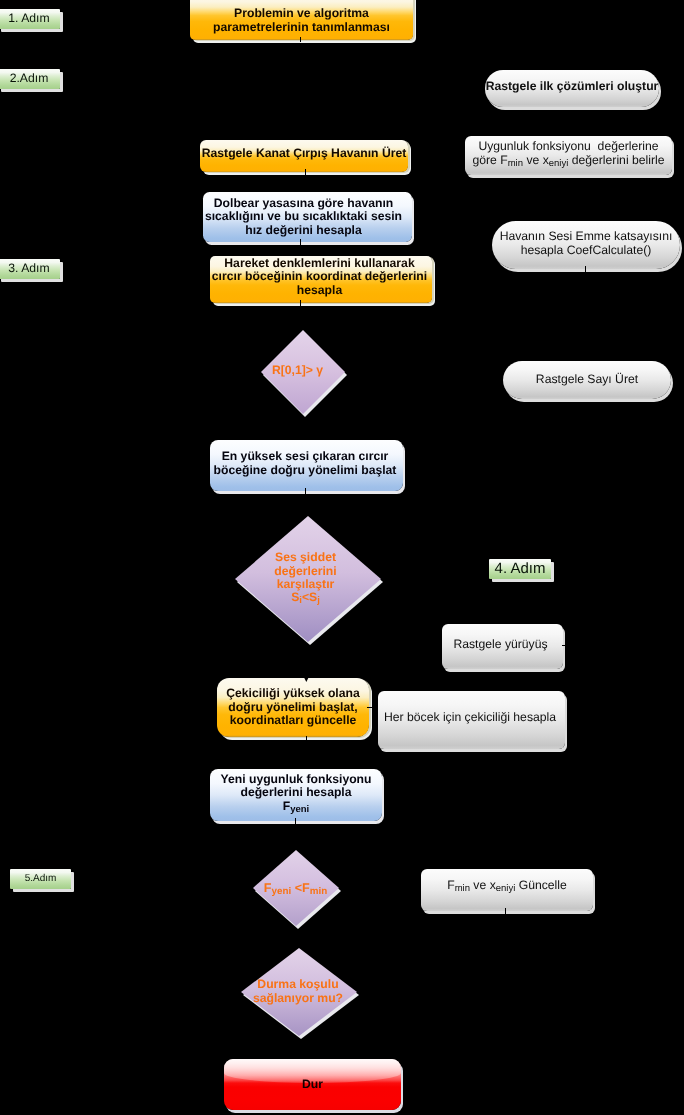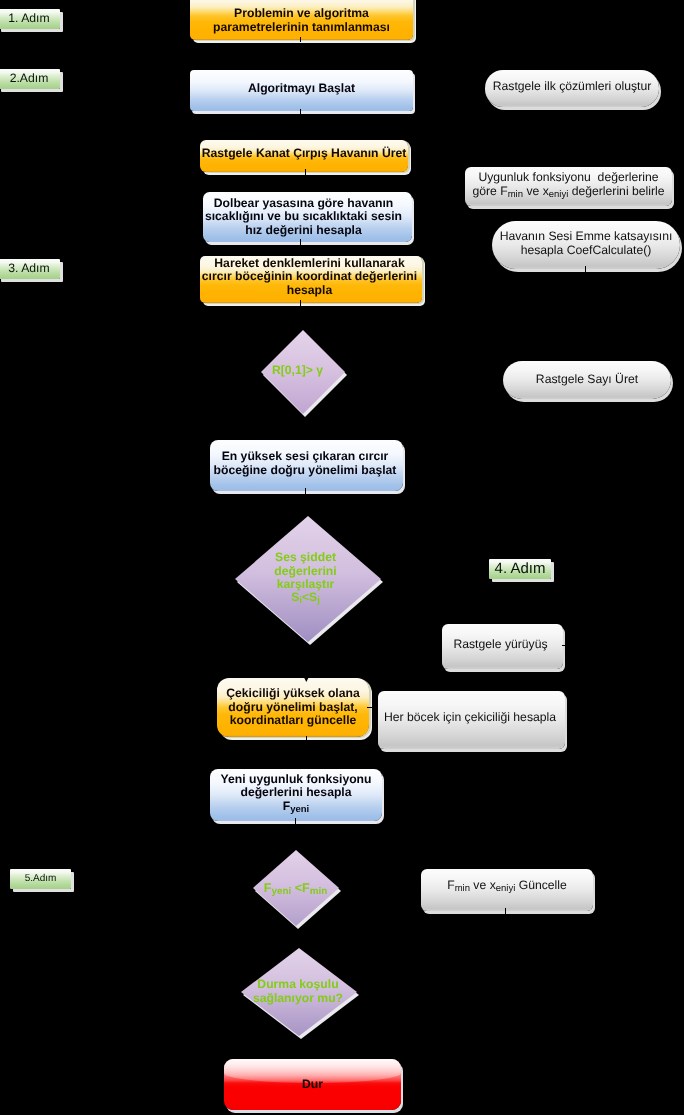--- a/index.html
+++ b/index.html
@@ -49,21 +49,21 @@
     font-weight:bold;color:#140000;
   }
   .red .gloss{position:absolute;left:0;right:0;top:0;height:47%;
     border-radius:9px 9px 50% 50%/9px 9px 10px 10px;
     background:linear-gradient(180deg,rgba(255,255,255,0.80) 0%,rgba(255,255,255,0.45) 55%,rgba(255,255,255,0.18) 100%);
     pointer-events:none;}
   
   .dia{position:absolute;}
   .dia .shape{position:absolute;inset:0;}
   .dia .txt{position:absolute;inset:0;display:flex;align-items:center;justify-content:center;
-            text-align:center;color:#84cc16;font-weight:bold;line-height:1.12;}
+            text-align:center;color:#f97316;font-weight:bold;line-height:1.12;}
 
   sub{font-size:0.78em;vertical-align:-0.25em;line-height:0;}
   #wires{position:absolute;left:0;top:0;width:684px;height:1115px;pointer-events:none;z-index:0;}
   .node,.dia{z-index:1;}
 </style>
 </head>
 <body>
 
 <div id="canvas">
 
@@ -83,37 +83,34 @@
     <span class="t">5.Adım</span>
   </div>
 
   <div class="node orange" style="left:190px;top:-9px;width:223px;height:49px;font-size:12.2px;padding-top:11px;border-radius:5px;">
     <span class="t">
       <span>Problemin ve algoritma</span><br>
       <span>parametrelerinin tanımlanması</span>
     </span>
   </div>
 
-  <div class="node blue" style="left:190px;top:70px;width:223px;height:41px;font-size:12.2px;padding-bottom:4px;border-radius:4px;">
-    <span class="t">Algoritmayı Başlat</span>
-  </div>
 
   <div class="node orange" style="left:200px;top:140px;width:208px;height:32px;font-size:12.2px;border-radius:6px;padding-bottom:4px;">
     <span class="t">Rastgele Kanat Çırpış Havanın Üret</span>
   </div>
 
   <div class="node blue" style="left:203px;top:192px;width:209px;height:50px;font-size:12.2px;border-radius:6.5px;padding-right:8px;">
     <span class="t">
       <span>Dolbear yasasına göre havanın</span><br>
       <span>sıcaklığını ve bu sıcaklıktaki sesin</span><br>
       <span>hız değerini hesapla</span>
     </span>
   </div>
 
-  <div class="node orange" style="left:200px;top:256px;width:222px;height:47px;font-size:12.2px;border-radius:5px;padding-bottom:5px;padding-right:3px;">
+  <div class="node orange" style="left:210px;top:256px;width:222px;height:47px;font-size:12.2px;border-radius:5px;padding-bottom:5px;padding-right:3px;">
     <span class="t">
       <span>Hareket denklemlerini kullanarak</span><br>
       <span>cırcır böceğinin koordinat değerlerini</span><br>
       <span>hesapla</span>
     </span>
   </div>
 
   <div class="node blue" style="left:210px;top:440px;width:193px;height:51px;font-size:12.2px;border-radius:8px;padding-bottom:4px;padding-right:3px;">
     <span class="t">
       <span>En yüksek sesi çıkaran cırcır</span><br>
@@ -209,25 +206,25 @@
       <polygon points="59,0 117,44 59,88 1,44" fill="url(#dg4)"></polygon>
     </svg>
     <div class="txt" style="font-size:12.2px;padding-bottom:6px;padding-right:5px;">
       <span>
         <span>Durma koşulu</span><br>
         <span>sağlanıyor mu?</span>
       </span>
     </div>
   </div>
 
-  <div class="node grey" style="left:485px;top:70px;width:174px;height:37px;font-size:12.2px;border-radius:18px;padding-bottom:3px;">
+  <div class="node grey" style="left:485px;top:70px;width:174px;height:37px;font-size:12.2px;border-radius:18px;padding-bottom:3px;font-weight:bold;">
     <span class="t">Rastgele ilk çözümleri oluştur</span>
   </div>
 
-  <div class="node grey" style="left:465px;top:136px;width:207px;height:39px;font-size:12.2px;border-radius:6px;padding-bottom:4px;margin-top:31px;">
+  <div class="node grey" style="left:465px;top:136px;width:207px;height:39px;font-size:12.2px;border-radius:6px;padding-bottom:4px;">
     <span class="t">
       <span style="white-space:pre">Uygunluk fonksiyonu  değerlerine</span><br>
       <span><span>göre F</span><sub>min</sub><span> ve x</span><sub>eniyi</sub><span> değerlerini belirle</span></span>
     </span>
   </div>
 
   <div class="node grey" style="left:492px;top:221px;width:188px;height:48px;font-size:12.2px;border-radius:24px;padding-bottom:3px;">
     <span class="t">
       <span>Havanın Sesi Emme katsayısını</span><br>
       <span>hesapla CoefCalculate()</span>

